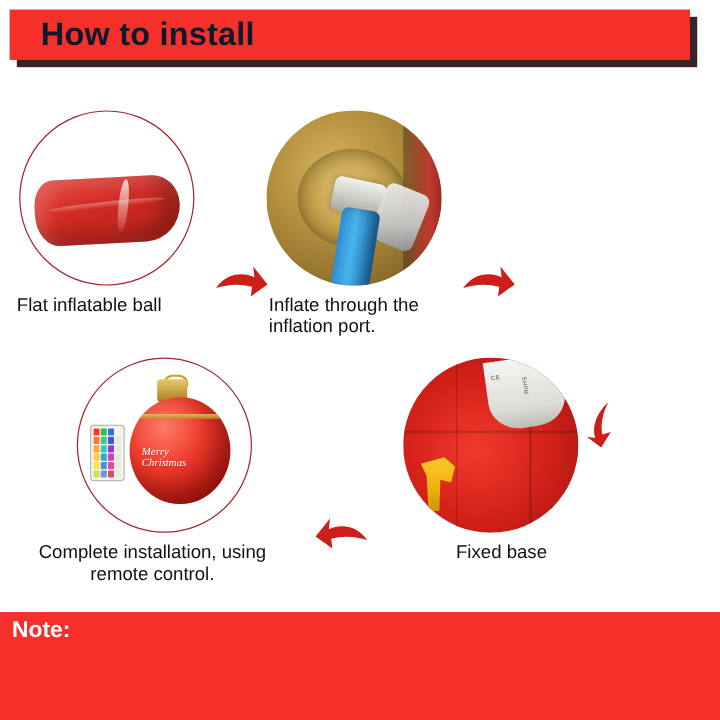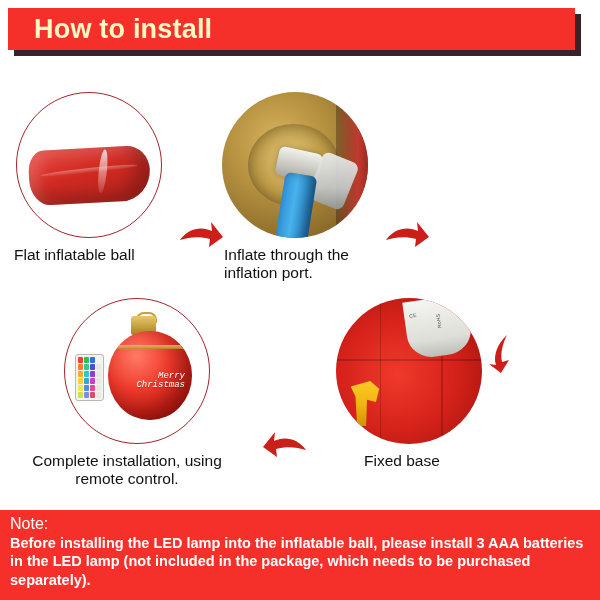--- a/index.html
+++ b/index.html
@@ -29,21 +29,21 @@
     width: 567px;
     height: 42px;
     background: #f5302b;
     box-shadow: 6px 6px 0 0 #3a2326;
   }
   .header-title {
     position: absolute;
     left: 26px;
     top: 50%;
     transform: translateY(-50%);
-    color: #fef9c3;
+    color: #0f172a;
     font-size: 27px;
     font-weight: bold;
     letter-spacing: 0.2px;
     white-space: nowrap;
   }
 
   
   .steps {
     position: absolute;
     left: 0;
@@ -80,21 +80,21 @@
   #step1 { left: 16px;  top: 26px; }
   #step2 { left: 222px; top: 26px; }
   #step3 { left: 428px; top: 26px; }
   #step4 { left: 64px;  top: 232px; }
   #step5 { left: 336px; top: 232px; }
 
   #step1 .caption { margin-left: -2px; }
   #step2 .caption { margin-left: 2px; width: 175px; }
   #step3 .caption { margin-left: -4px; }
   #step4 .caption { margin-left: -42px; width: 210px; text-align: center; }
-  #step5 .caption { margin-left: 28px; }
+  #step5 .caption { margin-left: 44px; }
 
   
   .arrow {
     position: absolute;
     width: 46px;
     height: 40px;
   }
   #arrow1 { left: 178px; top: 152px; }
   #arrow2 { left: 384px; top: 152px; }
   #arrow3 { left: 487px; top: 268px; }
@@ -106,22 +106,22 @@
     left: 0;
     top: 510px;
     width: 600px;
     height: 90px;
     background: #f5302b;
     color: #ffffff;
     box-sizing: border-box;
     padding: 6px 10px 0 10px;
   }
   .note-title {
-    font-size: 16px;
-    font-weight: normal;
+    font-size: 19px;
+    font-weight: bold;
     line-height: 1.05;
   }
   .note-body {
     font-size: 14.5px;
     line-height: 1.28;
     font-weight: bold;
     margin-top: 1px;
   }
 
   
@@ -276,25 +276,25 @@
     height: 5%;
     background: linear-gradient(180deg, #e8c45f, #b98c2c);
     opacity: .85;
   }
   .ball-text {
     position: absolute;
     left: 12%;
     top: 46%;
     width: 80%;
     color: #ffffff;
-    font-family: Liberation Mono, monospace;
+    font-family: Liberation Serif, serif;
     font-style: italic;
     font-size: 9px;
     line-height: 1.05;
-    text-align: right;
+    text-align: left;
     text-shadow: 0 1px 1px rgba(0,0,0,.3);
   }
   .ball-cap {
     position: absolute;
     left: 46%;
     top: 12%;
     width: 17%;
     height: 13%;
     background: linear-gradient(180deg, #e9c86a, #a8801f);
     border-radius: 3px 3px 2px 2px;
@@ -483,16 +483,15 @@
     <div class="arrow" id="arrow4">
       <svg viewBox="0 0 46 40" width="46" height="40" aria-hidden="true">
         <path d="M44 22 C36 10, 22 8, 12 13 L13 4 L1 19 L15 29 L14 21 C24 18, 35 19, 44 22 Z" fill="#cc1f1a"></path>
       </svg>
     </div>
 
   </div>
 
   <div class="note-banner">
     <div class="note-title">Note:</div>
-    <div class="note-body">Before installing the LED lamp into the inflatable ball, please install 3 AAA batteries in the LED lamp (not included in the package, which needs to be purchased separately).</div>
   </div>
 
 </div>
 
 </body></html>

